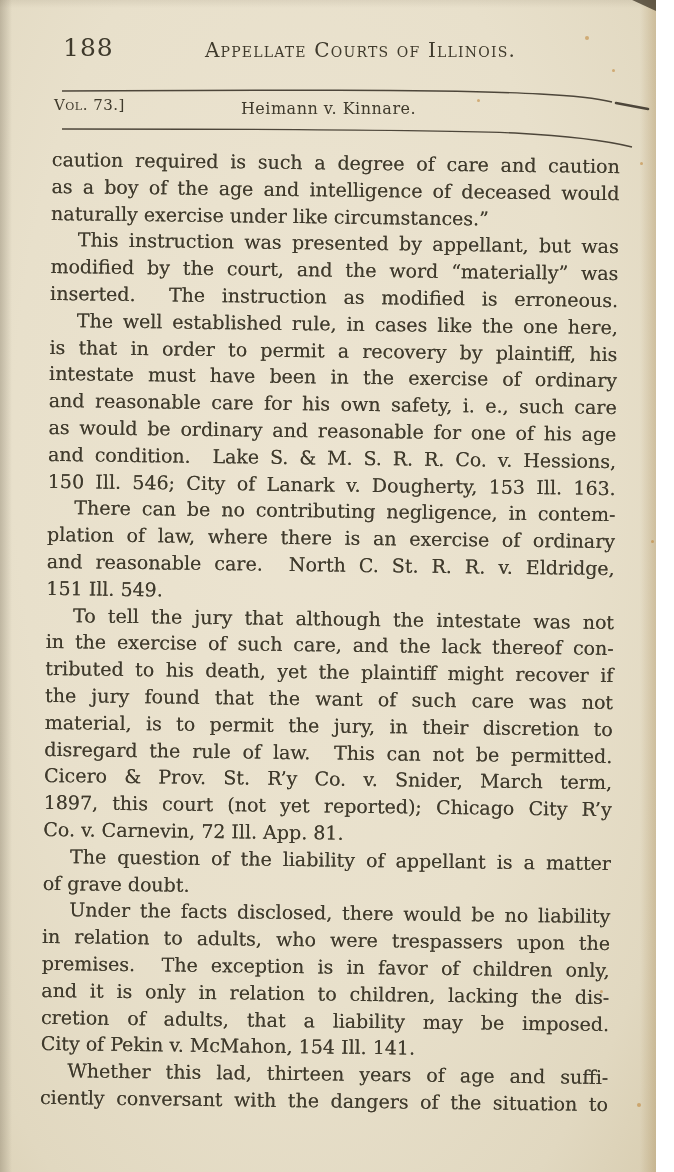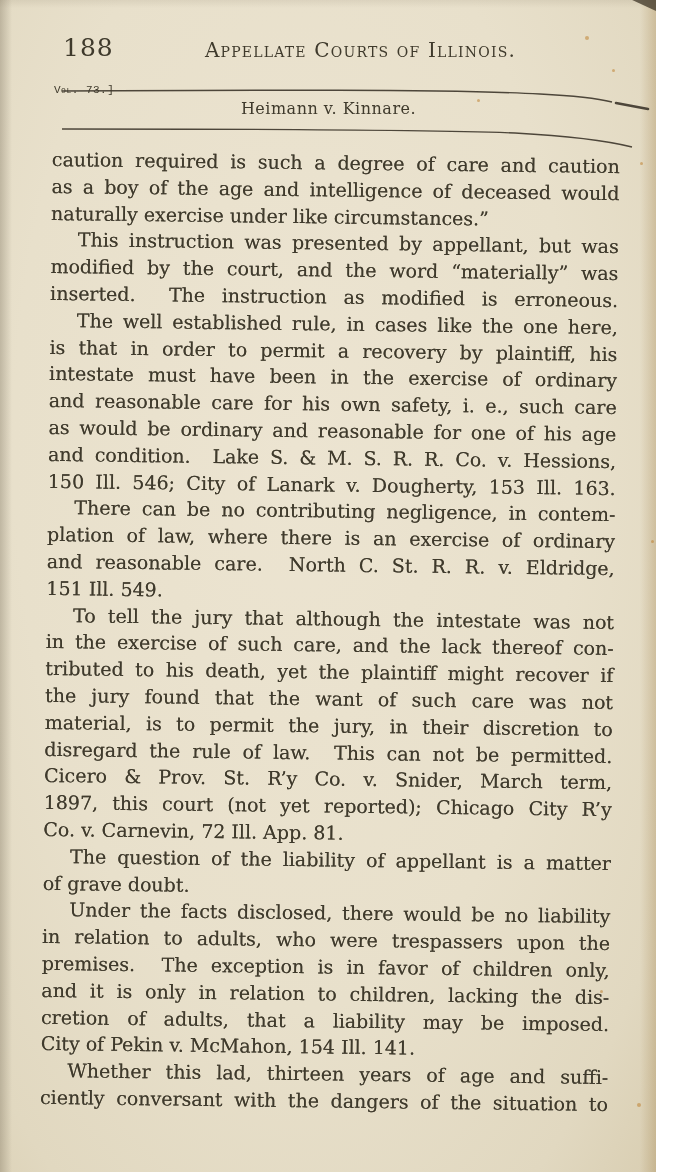--- a/index.html
+++ b/index.html
@@ -17,22 +17,22 @@
     background:linear-gradient(270deg, rgba(150,115,55,0.28), rgba(150,115,55,0));}
   .edge-top{position:absolute;left:0;right:0;top:0;height:8px;
     background:linear-gradient(180deg, rgba(120,108,85,0.12), rgba(120,108,85,0));}
   .corner-tr{position:absolute;top:0;right:0;width:28px;height:11px;
     background:#473e2f;clip-path:polygon(15% 0,100% 0,100% 100%);opacity:.8;}
   .spot{position:absolute;border-radius:50%;background:rgba(188,122,36,0.5);}
 
   .page-number{position:absolute;left:63px;top:33px;font-size:25px;letter-spacing:1px;}
   .running-head{position:absolute;left:120px;right:55px;top:38px;text-align:center;
     font-variant:small-caps;font-size:20px;letter-spacing:1.2px;}
-  .volume-label{position:absolute;left:54px;top:84px;font-size:11px;
-    font-variant:small-caps;letter-spacing:.5px;font-family:Liberation Mono, monospace;}
+  .volume-label{position:absolute;left:54px;top:96px;font-size:15px;
+    font-variant:small-caps;letter-spacing:.5px;}
   .case-name{position:absolute;left:0;right:40px;top:99px;text-align:center;
     font-size:16px;letter-spacing:.5px;padding-left:41px;}
   .rules{position:absolute;left:0;top:0;width:674px;height:170px;pointer-events:none;}
 
   .page-body{position:absolute;left:52px;top:146px;width:568px;
     transform:rotate(0.72deg);transform-origin:0 0;
     font-size:19px;text-shadow:0 0 0.5px rgba(63,58,44,0.75);}
   .line{height:26.8px;line-height:26.8px;white-space:pre-wrap;
     text-align:justify;text-align-last:justify;}
   .line.endline{text-align-last:left;}

